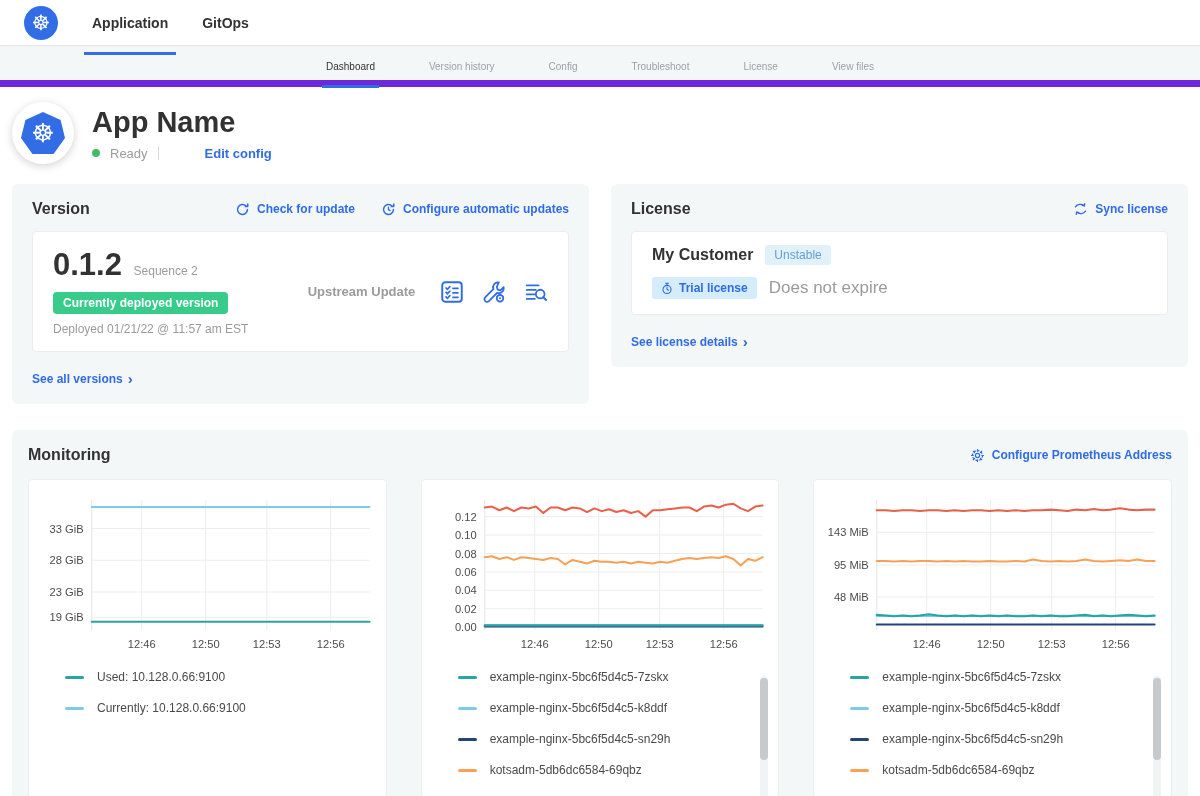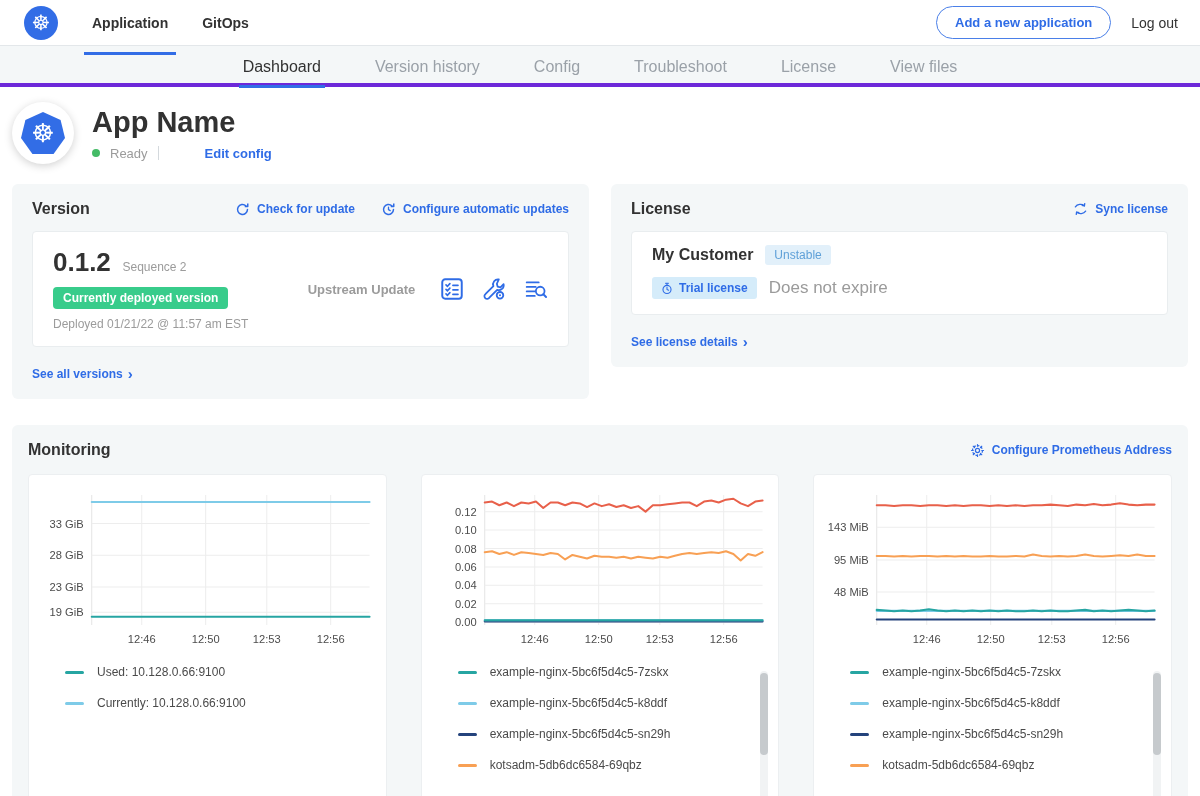--- a/index.html
+++ b/index.html
@@ -11,21 +11,21 @@
   }
   
   .topnav { display:flex; align-items:center; height:46px; padding:0 22px 0 24px; border-bottom:1px solid #e3e7ea; background:#fff; }
   .k8s-logo { width:34px; height:34px; border-radius:50%; background:#326de6; color:#fff; display:flex; align-items:center; justify-content:center; font-size:21px; line-height:1; flex:0 0 auto; }
   .top-tab { position:relative; height:62px; display:flex; align-items:center; margin-left:34px; font-size:14px; font-weight:bold; color:#323232; cursor:pointer; }
   .top-tab.active::after { content:""; position:absolute; left:-8px; right:-8px; bottom:-1px; height:3px; background:#326de6; }
   .topnav-right { margin-left:auto; display:flex; align-items:center; gap:20px; }
   .add-app-btn { border:1px solid #4a7fe8; color:#2f6ce6; background:#fff; font-weight:bold; font-size:13px; padding:8px 18px; border-radius:18px; cursor:pointer; font-family:inherit; }
   .logout { font-size:14px; color:#323232; cursor:pointer; }
   
-  .subnav { height:41px; background:#f4f7f8; border-bottom:4px solid #6d28d9; display:flex; justify-content:center; gap:54px; font-size:16px; color:#9aa1a8; }
+  .subnav { height:41px; background:#f4f7f8; border-bottom:7px solid #6d28d9; display:flex; justify-content:center; gap:54px; font-size:10px; color:#9aa1a8; }
   .subnav-item { position:relative; display:flex; align-items:center; height:41px; cursor:pointer; }
   .subnav-item.active { color:#323232; }
   .subnav-item.active::after { content:""; position:absolute; left:-4px; right:-4px; bottom:-1px; height:3px; background:#326de6; }
   
   .app-header { display:flex; align-items:center; gap:18px; padding:15px 12px 20px; }
   .app-avatar { width:62px; height:62px; border-radius:50%; background:#fff; box-shadow:0 2px 8px rgba(0,0,0,.18); display:flex; align-items:center; justify-content:center; }
   .heptagon { width:44px; height:42px; background:#326de6; clip-path:polygon(50% 0%, 90% 19%, 100% 62%, 74% 100%, 26% 100%, 0% 62%, 10% 19%); display:flex; align-items:center; justify-content:center; color:#fff; font-size:26px; line-height:1; }
   .app-title { font-size:29px; font-weight:bold; margin:0; }
   .app-status-row { display:flex; align-items:center; gap:10px; margin-top:7px; }
   .status-dot { width:8px; height:8px; border-radius:50%; background:#44bb66; }
@@ -39,21 +39,21 @@
   .card { background:#f4f7f8; border-radius:6px; padding:16px 20px 18px; }
   .card-flex { flex:1 1 0; }
   .card-head { display:flex; align-items:center; margin-bottom:13px; }
   .card-title { font-size:16px; font-weight:bold; margin:0; }
   .card-head-links { margin-left:auto; display:flex; align-items:center; gap:26px; }
   .icon-link { display:flex; align-items:center; gap:7px; font-size:12px; font-weight:bold; color:#2f6ce6; cursor:pointer; }
   .inner-panel { background:#fff; border:1px solid #e9edef; border-radius:4px; }
   
   .version-body { display:flex; align-items:center; padding:15px 20px; }
   .version-left { min-width:230px; }
-  .version-number { font-size:26px; font-weight:bold;margin-top:36px; }
+  .version-number { font-size:31px; font-weight:bold;margin-top:36px; }
   .version-seq { font-size:12px; color:#9b9b9b; margin-left:8px; }
   .deployed-badge { display:inline-block; background:#38cc8b; color:#fff; font-size:12px; font-weight:bold; padding:4px 10px; border-radius:4px; margin:9px 0 8px; }
   .deployed-at { font-size:12px; color:#9b9b9b; }
   .upstream { flex:1; text-align:center; font-size:13px; font-weight:bold; color:#9b9b9b; }
   .version-icons { display:flex; align-items:center; gap:18px; color:#2f6ce6; }
   .see-link { display:inline-flex; align-items:flex-end; gap:5px; margin-top:19px; }
   .chev { font-size:15px; font-weight:bold; line-height:1; }
   
   .license-body { padding:13px 20px 15px; }
   .license-row1 { display:flex; align-items:center; gap:12px; }
@@ -79,24 +79,20 @@
 </style>
 </head>
 <body>
 
 <header class="topnav">
   <div class="k8s-logo">
       <span class="glyph">☸</span>
     </div>
   <div class="top-tab active">Application</div>
   <div class="top-tab">GitOps</div>
-  <div class="topnav-right">
-    <button class="add-app-btn">Add a new application</button>
-    <span class="logout">Log out</span>
-  </div>
 </header>
 
 <nav class="subnav">
   <div class="subnav-item active">Dashboard</div>
   <div class="subnav-item">Version history</div>
   <div class="subnav-item">Config</div>
   <div class="subnav-item">Troubleshoot</div>
   <div class="subnav-item">License</div>
   <div class="subnav-item">View files</div>
 </nav>

